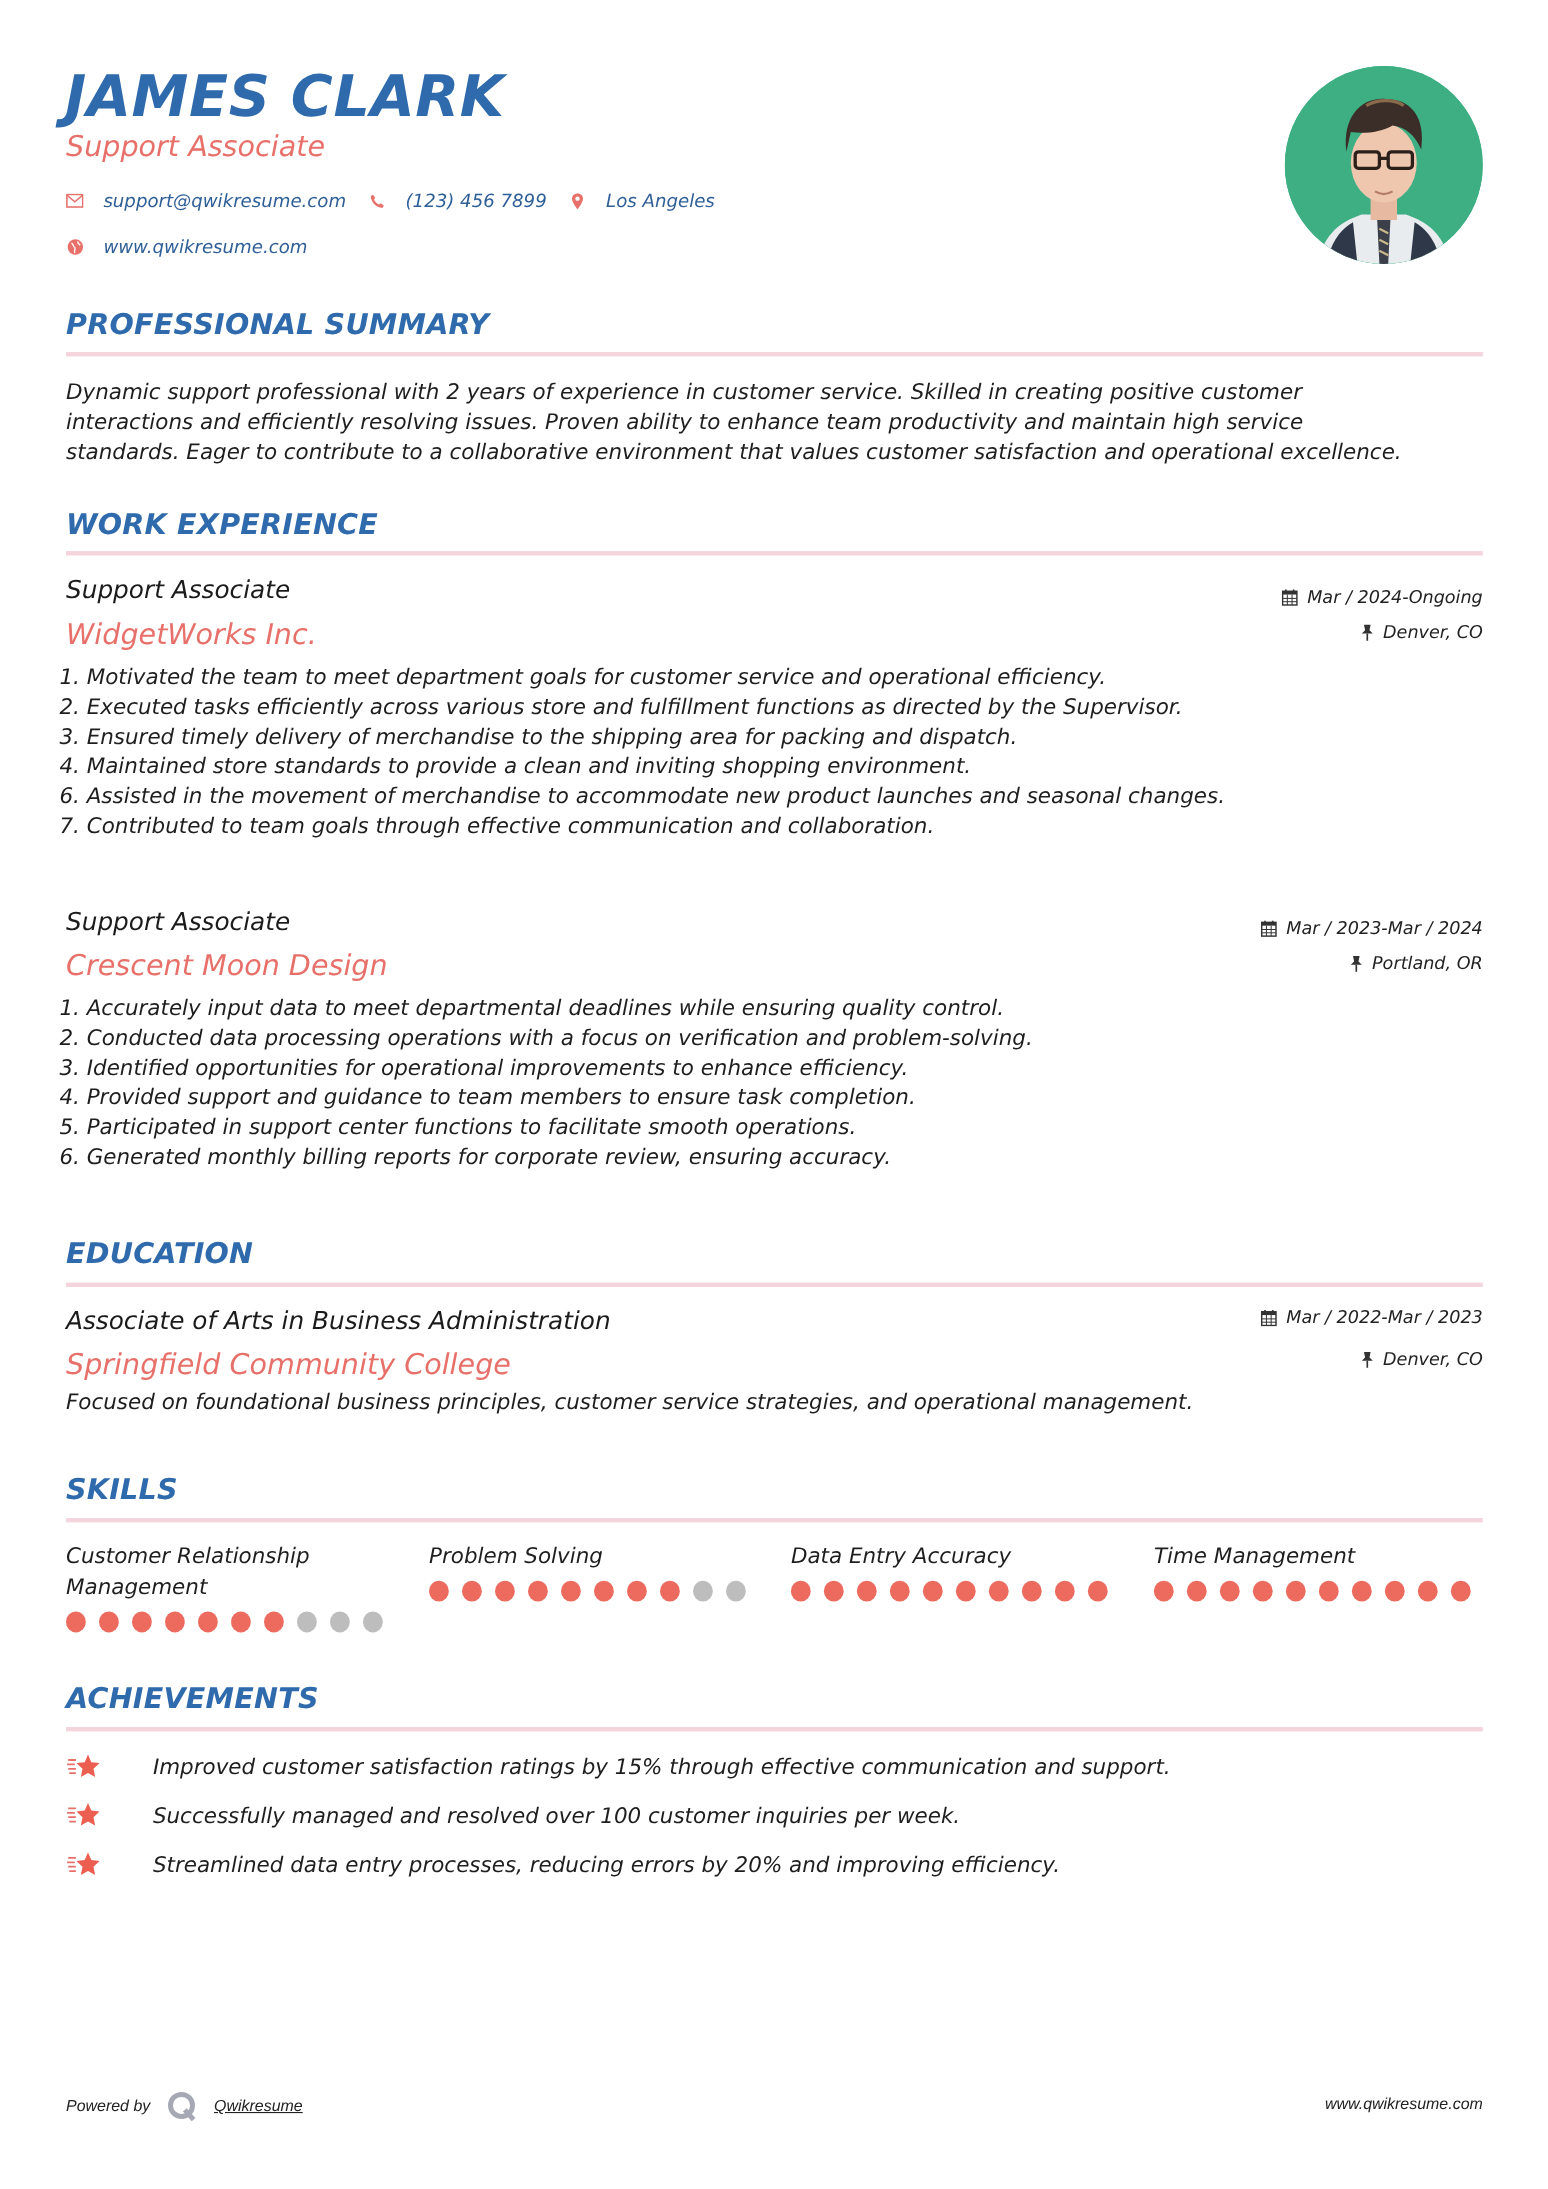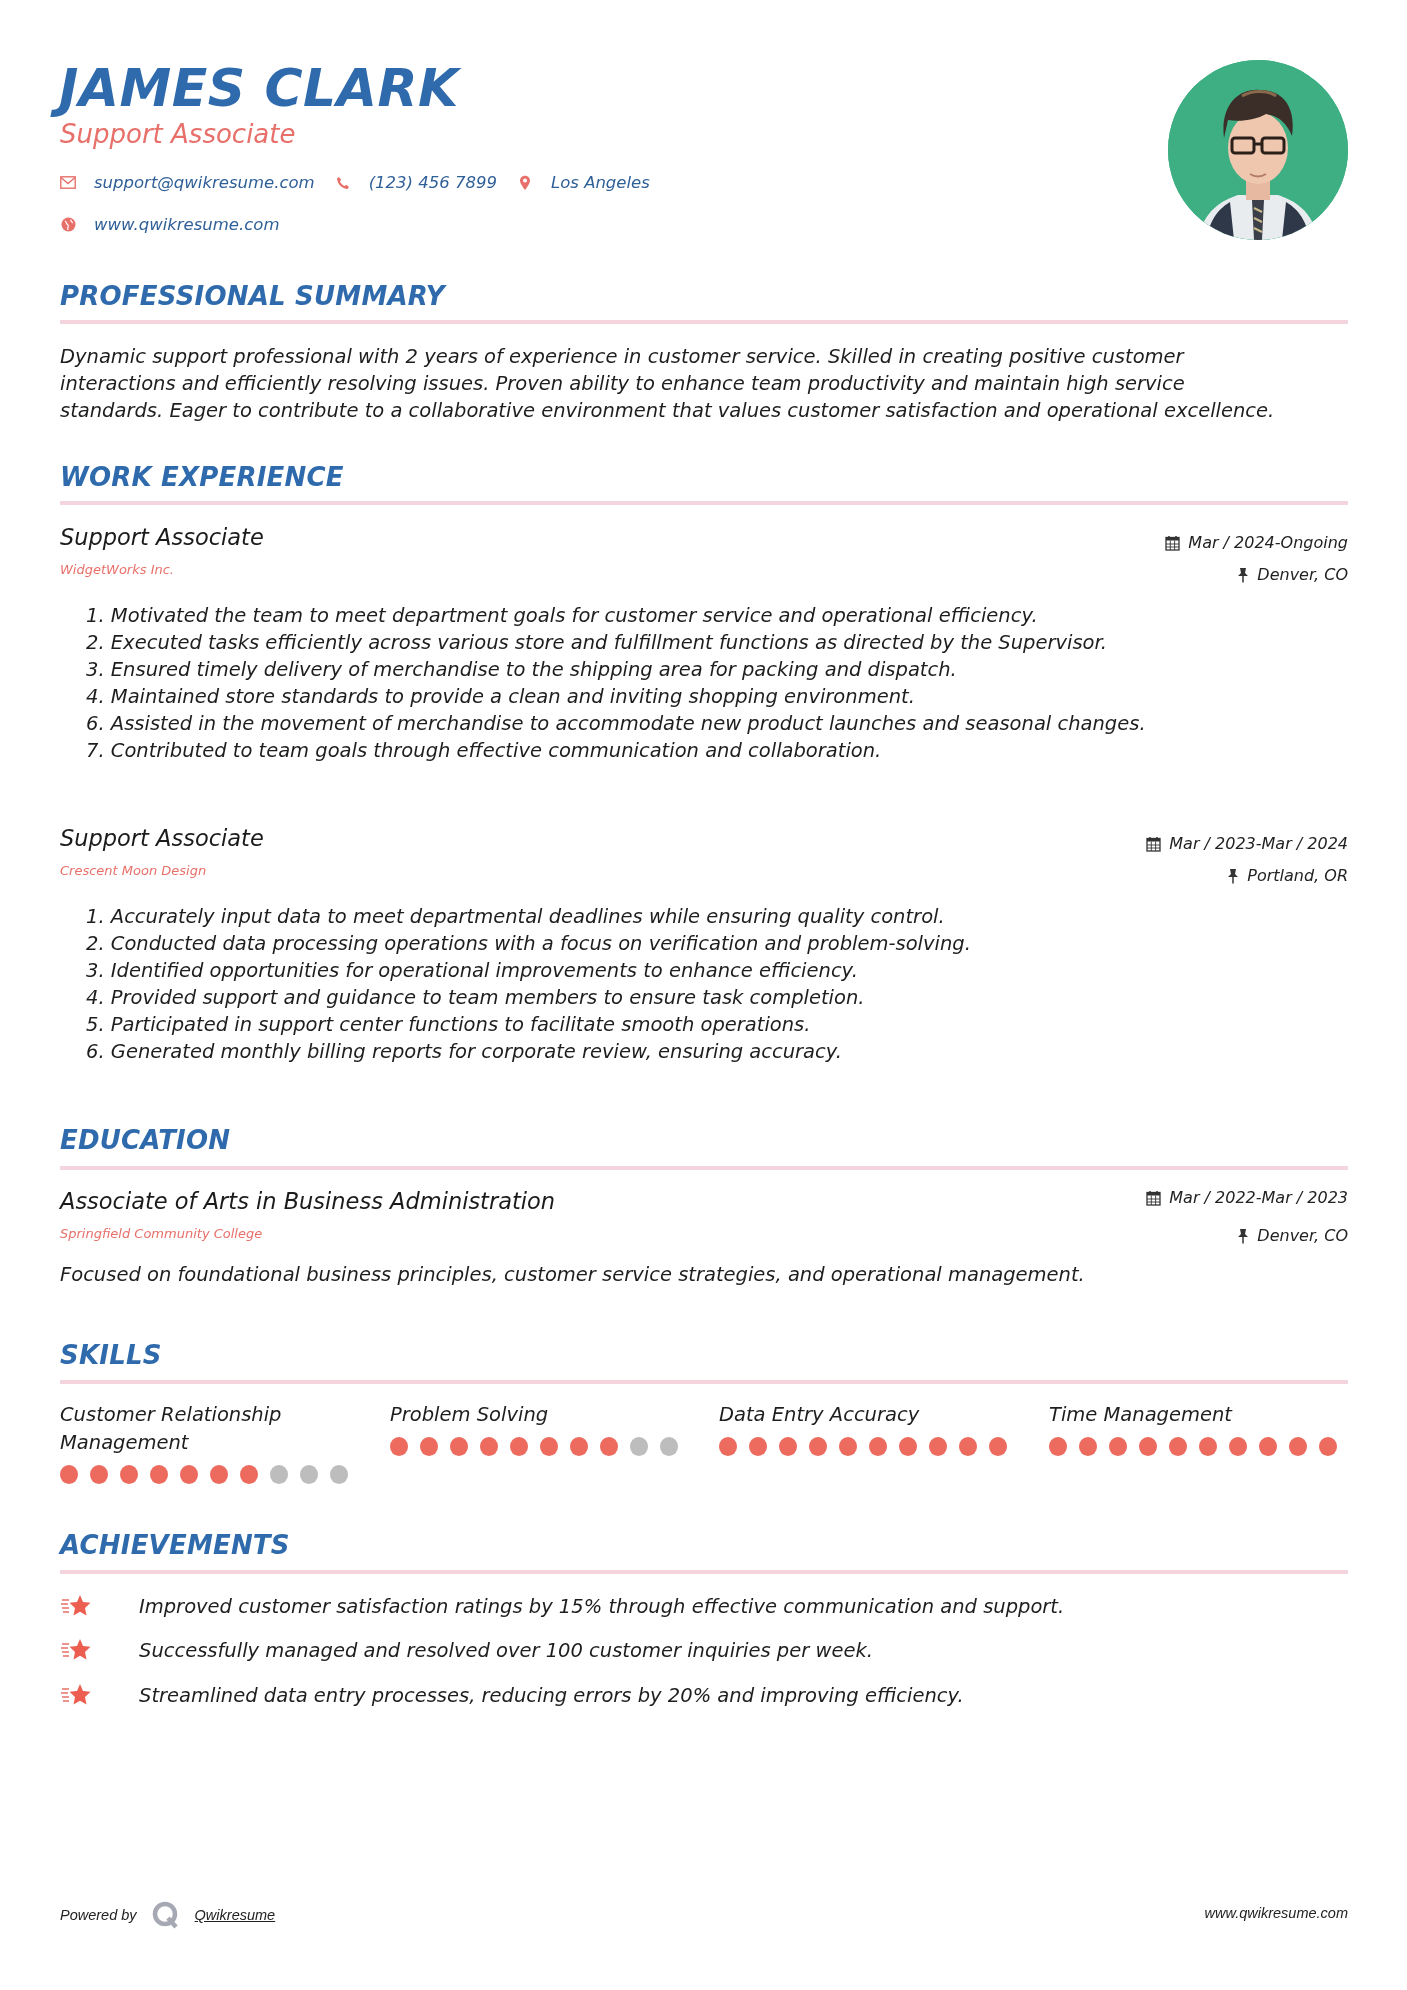--- a/index.html
+++ b/index.html
@@ -16,26 +16,26 @@
   .contact-row .ic { width: 16px; height: 16px; margin-right: 18px; display: inline-flex; align-items: center; justify-content: center; }
 
   .photo { left: 1168px; top: 60px; width: 180px; height: 180px; border-radius: 50%; background: #3daf83; overflow: hidden; }
 
   .sec-title { left: 60px; font-size: 26px; font-weight: 600; color: #2f6bac; font-family: "DejaVu Sans", sans-serif; letter-spacing: 0.2px; }
   .rule { left: 60px; width: 1288px; height: 4px; background: #f5d5dd; }
 
   .para { left: 60px; width: 1300px; font-size: 19.5px; line-height: 27px; color: #1e1e1e; font-family: "DejaVu Sans", sans-serif; font-weight: 300; }
 
   .job-title { left: 60px; font-size: 22.5px; color: #1b1b1b; font-family: "DejaVu Sans", sans-serif; }
-  .company { left: 60px; font-size: 13px; color: #e8706a; font-family: "DejaVu Sans", sans-serif; font-weight: 300; }
+  .company { left: 60px; font-size: 26px; color: #e8706a; font-family: "DejaVu Sans", sans-serif; font-weight: 300; }
   .meta { right: 59px; font-size: 16px; color: #222; display: flex; align-items: center; font-family: "DejaVu Sans", sans-serif; padding-left: 40px; }
   .meta .mi { margin-right: 8px; display: inline-flex; }
 
   .list { left: 54px; width: 1320px; list-style: none; font-size: 19.5px; line-height: 27px; color: #1e1e1e; font-family: "DejaVu Sans", sans-serif; font-weight: 300; }
-  .list li { white-space: nowrap; margin-left: 32px; }
+  .list li { white-space: nowrap; }
 
   .skill { position: absolute; width: 300px; }
   .skill-label { font-size: 19.5px; line-height: 28px; color: #1e1e1e; font-family: "DejaVu Sans", sans-serif; font-weight: 300; }
   .dots { display: flex; margin-top: 8px; }
   .dot { width: 19px; height: 19px; border-radius: 50%; margin-right: 12.2px; background: #ec6b5e; }
   .dot.off { background: #bdbdbd; }
 
   .ach { left: 60px; display: flex; align-items: center; font-size: 19.5px; color: #1e1e1e; font-family: "DejaVu Sans", sans-serif; font-weight: 300; gap: 33px; }
   .ach .star { width: 32px; height: 28px; margin-right: 14px; display: inline-flex; }
 

